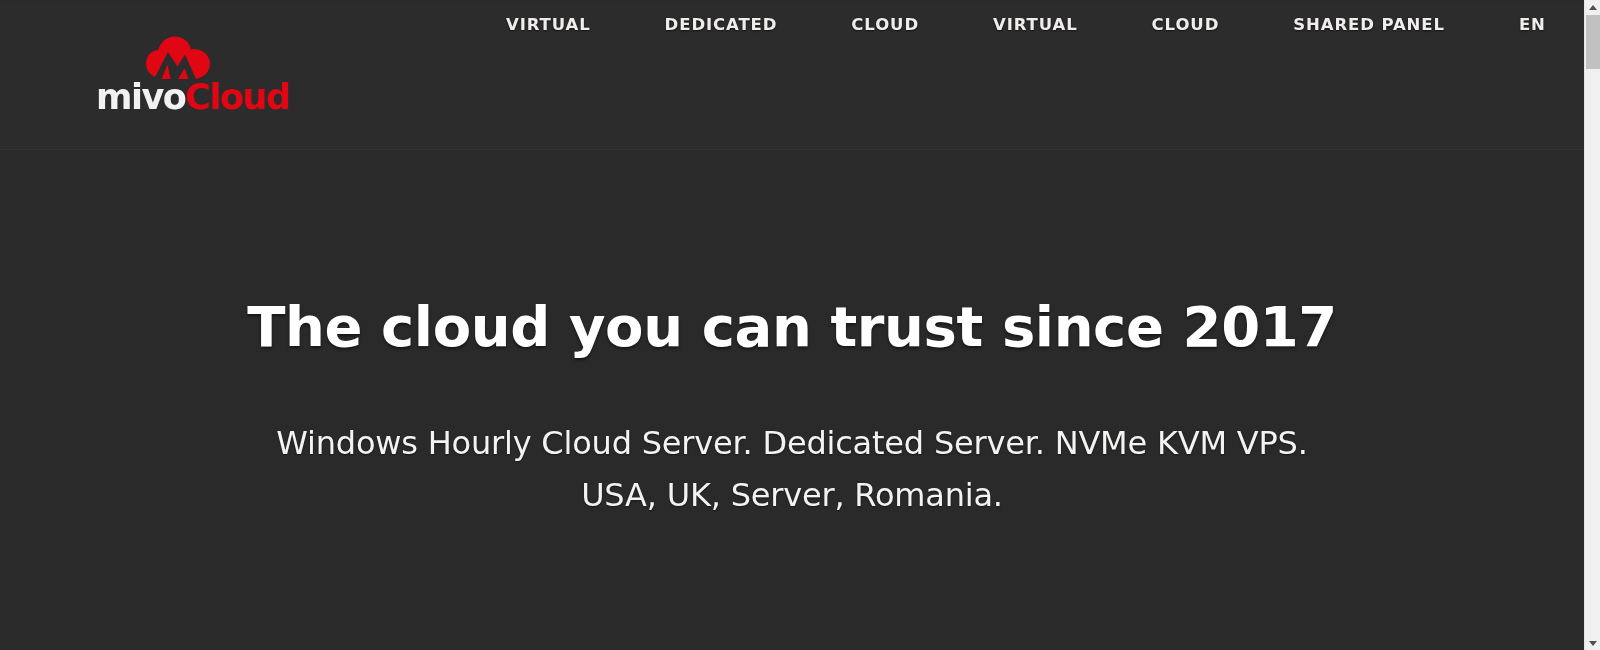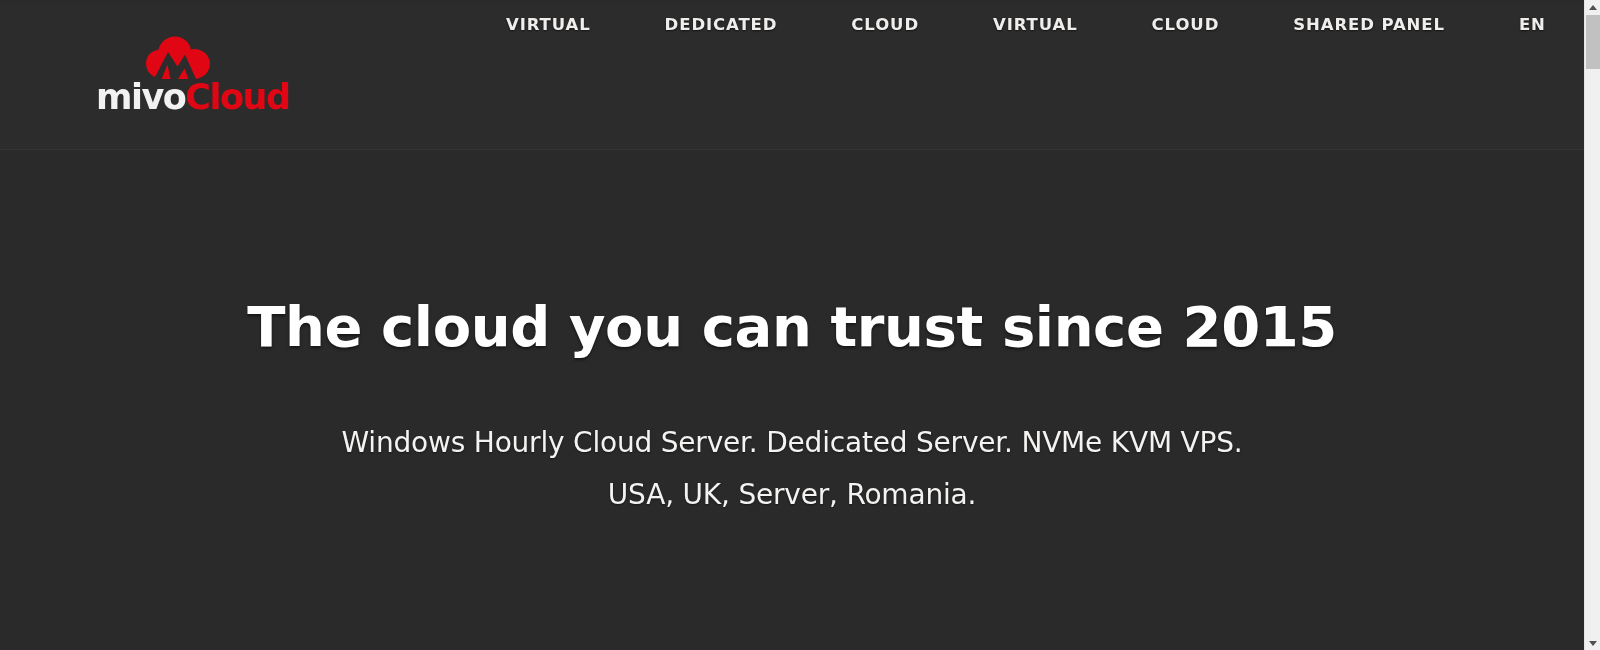--- a/index.html
+++ b/index.html
@@ -114,21 +114,21 @@
     font-weight: 700;
     letter-spacing: -0.4px;
     line-height: 64px;
     text-shadow: 0 2px 3px rgba(0,0,0,.5);
   }
 
   .hero-subtitle {
     margin-top: 58px;
     color: #f4f3f2;
     font-family: "DejaVu Sans", sans-serif;
-    font-size: 28px;
+    font-size: 32px;
     font-weight: 400;
     line-height: 52px;
     letter-spacing: -0.2px;
     text-shadow: 0 1px 2px rgba(0,0,0,.45);
   }
   .hero-subtitle .sub-line { display: block; }
 
   .hero-divider {
     width: 58px;
     height: 3px;
@@ -202,21 +202,21 @@
       <a class="nav-item" href="#">CLOUD</a>
       <a class="nav-item" href="#">VIRTUAL</a>
       <a class="nav-item" href="#">CLOUD</a>
       <a class="nav-item" href="#">SHARED PANEL</a>
       <a class="nav-item" href="#">EN</a>
     </nav>
 
   </header>
 
   <section class="hero">
-    <h1 class="hero-title">The cloud you can trust since 2015</h1>
+    <h1 class="hero-title">The cloud you can trust since 2017</h1>
 
     <p class="hero-subtitle">
       <span class="sub-line">Windows Hourly Cloud Server. Dedicated Server. NVMe KVM VPS.</span>
       <span class="sub-line">USA, UK, Server, Romania.</span>
     </p>
 
     <hr class="hero-divider">
   </section>
 
 </div>

